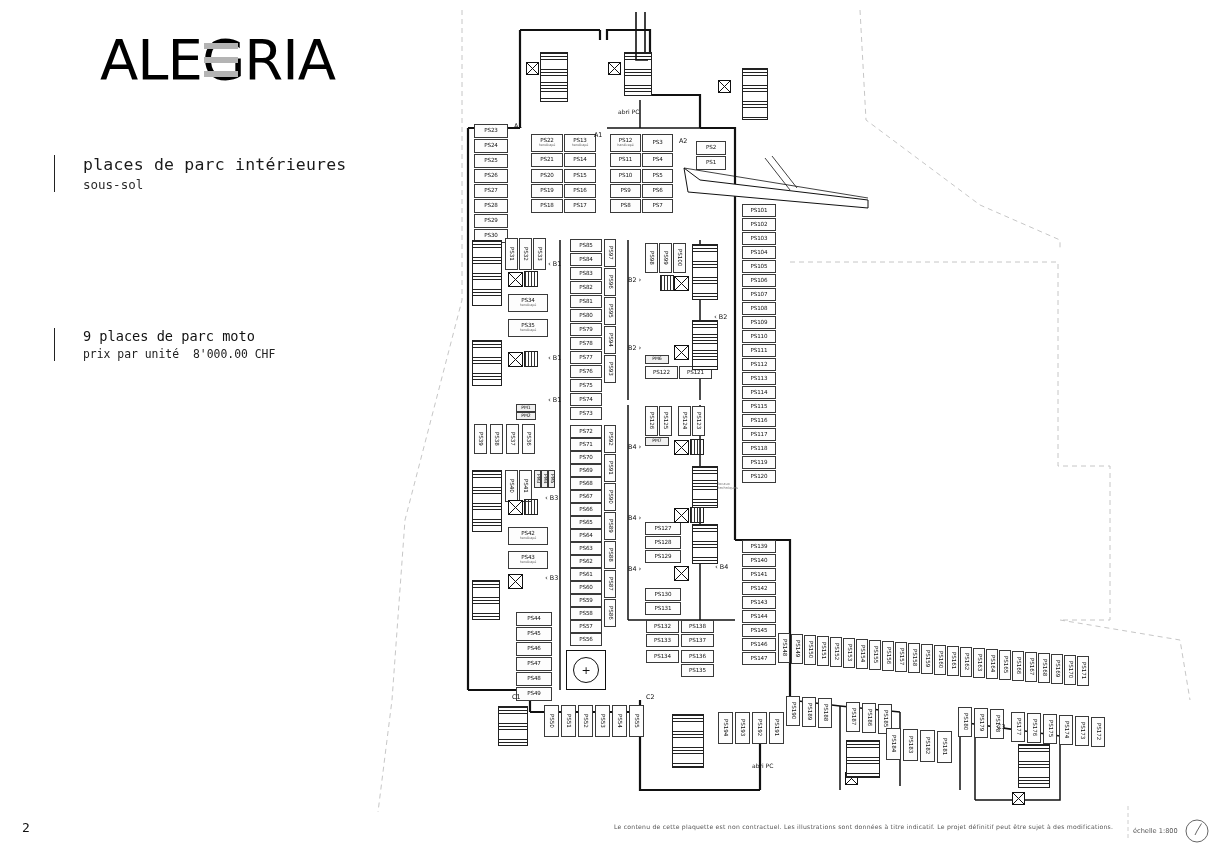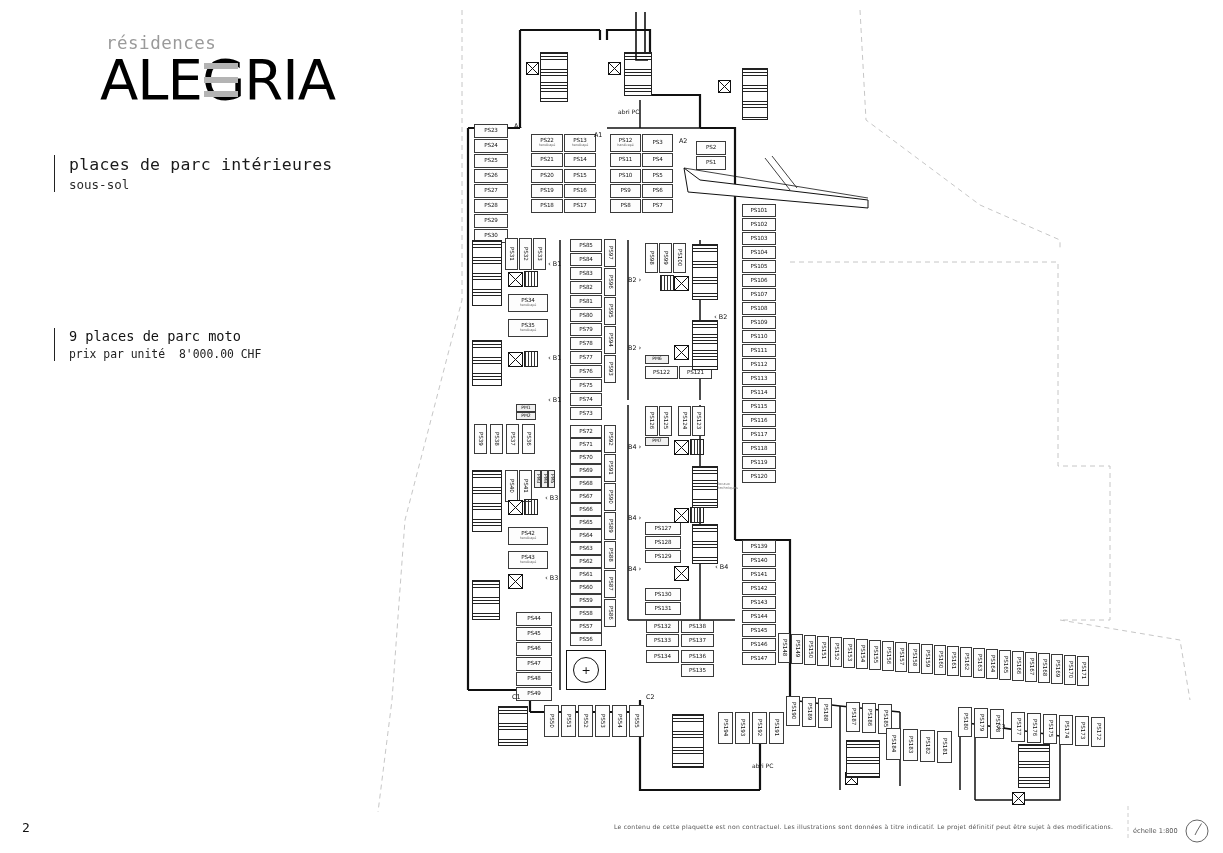--- a/index.html
+++ b/index.html
@@ -28,21 +28,21 @@
     font-size:56px; font-weight:400; letter-spacing:-1px;
     line-height:62px; color:#000;
   }
   .logo-bar {
     position:absolute; background:#b4b4b4; height:6px; width:34px; left:104px;
   }
   .logo-bar.b1 { top:14px; }
   .logo-bar.b2 { top:28px; }
   .logo-bar.b3 { top:42px; }
 
-  .rule-block { position:absolute; padding-left:14px; border-left:1.4px solid #222; }
+  .rule-block { position:absolute; padding-left:28px; border-left:1.4px solid #222; }
   #title-block { left:54px; top:155px; }
   #title-main {
     font-family:"DejaVu Sans Mono", monospace;
     font-size:16.5px; letter-spacing:.2px; color:#1a1a1a; white-space:nowrap;
   }
   #title-sub {
     font-family:"DejaVu Sans Mono", monospace;
     font-size:12.5px; color:#2a2a2a; margin-top:3px;
   }
 
@@ -138,21 +138,20 @@
     width:26px; height:26px; display:flex; align-items:center; justify-content:center;
     font-size:11px; color:#111; font-family:"DejaVu Sans", sans-serif;
   }
 </style>
 </head>
 <body>
 
 <div id="left-panel">
 
   <div id="logo-block">
-    <div id="logo-sub">résidences</div>
     <div id="logo-main-wrap">
       <div id="logo-main">ALEGRIA</div>
       <span class="logo-bar b1"></span>
       <span class="logo-bar b2"></span>
       <span class="logo-bar b3"></span>
     </div>
   </div>
 
   <div class="rule-block" id="title-block">
     <div id="title-main">places de parc intérieures</div>

